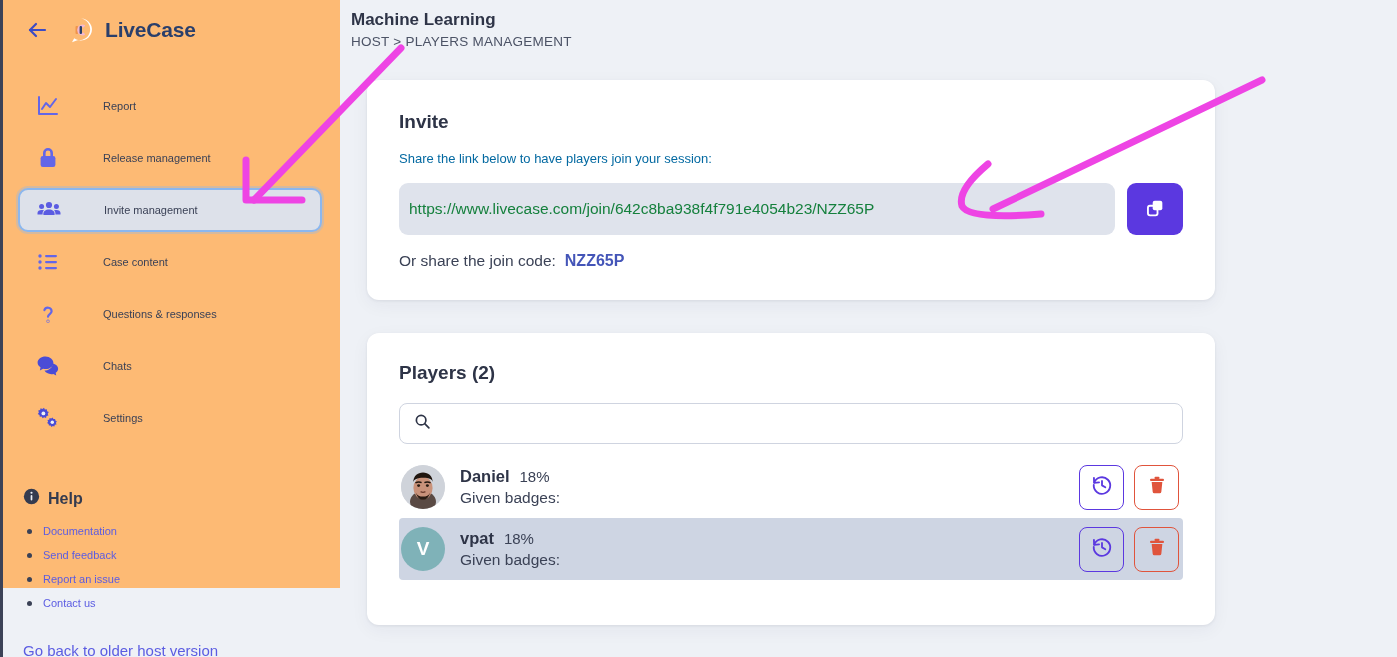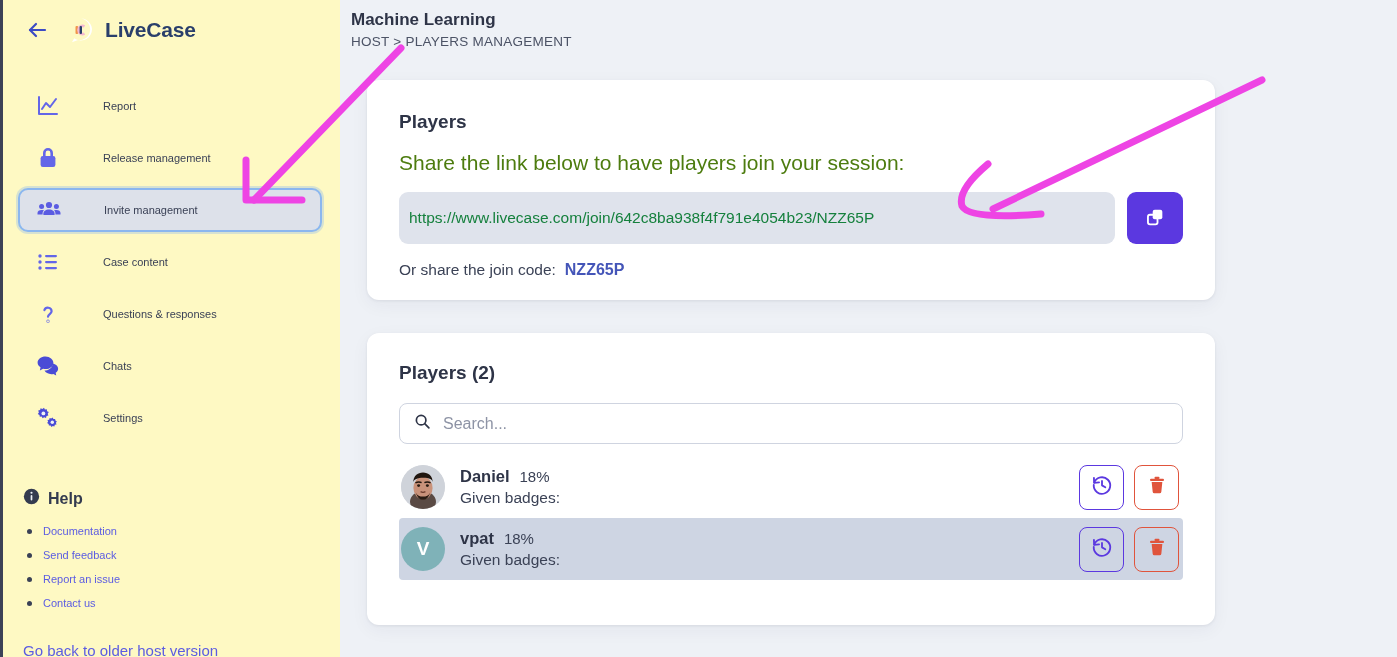--- a/index.html
+++ b/index.html
@@ -12,22 +12,22 @@
     color: #2e3447;
     position: relative;
   }
   .left-edge {
     position: absolute; left: 0; top: 0; width: 3px; height: 657px;
     background: #3c4257; z-index: 60;
   }
 
   
   .sidebar {
-    position: absolute; left: 3px; top: 0; width: 337px; height: 657px;
-    background: #fef9c3;
+    position: absolute; left: 3px; top: 0; width: 337px; height: 588px;
+    background: #fdba74;
   }
   .brand-row {
     display: flex; align-items: center; gap: 17px;
     padding: 16px 0 0 20px;
   }
   .back-arrow {
     width: 28px; height: 28px; display: flex; align-items: center; justify-content: center;
     cursor: pointer;
   }
   .brand {
@@ -96,21 +96,21 @@
   .card {
     position: absolute;
     background: #ffffff;
     border-radius: 12px;
     box-shadow: 0 1px 3px rgba(30,40,70,0.08), 0 5px 18px rgba(30,40,70,0.05);
   }
   #invite-card { left: 367px; top: 80px; width: 848px; height: 220px; }
   #players-card { left: 367px; top: 333px; width: 848px; height: 292px; }
 
   .card-title { font-size: 19px; font-weight: bold; color: #2e3447; }
-  .card-sub { font-size: 21px; color: #4d7c0f; }
+  .card-sub { font-size: 13px; color: #0369a1; }
 
   .invite-inner { padding: 31px 32px 0 32px; }
   .invite-sub { margin-top: 18px; }
   .link-row {
     margin-top: 17px;
     display: flex; align-items: stretch; gap: 12px;
   }
   .link-box {
     flex: 1; height: 52px;
     background: #dfe3ec;
@@ -323,21 +323,21 @@
   <div class="older-version">Go back to older host version</div>
 </div>
 
 <div class="page-header">
   <div class="page-title">Machine Learning</div>
   <div class="breadcrumb">HOST &gt; PLAYERS MANAGEMENT</div>
 </div>
 
 <div class="card" id="invite-card">
   <div class="invite-inner">
-    <div class="card-title">Players</div>
+    <div class="card-title">Invite</div>
     <div class="card-sub invite-sub">Share the link below to have players join your session:</div>
 
     <div class="link-row">
       <div class="link-box">https://www.livecase.com/join/642c8ba938f4f791e4054b23/NZZ65P</div>
       <button class="copy-btn">
         <span>
           <svg width="22" height="22" viewBox="0 0 24 24" fill="none" stroke="#ffffff" stroke-width="2" stroke-linecap="round" stroke-linejoin="round">
             <rect x="9.5" y="4" width="10.5" height="10.5" rx="2.2" fill="#ffffff" stroke="none"></rect>
             <path d="M14.5 9.5 h-8 a2.2 2.2 0 0 0-2.2 2.2 v6.1 a2.2 2.2 0 0 0 2.2 2.2 h6.1 a2.2 2.2 0 0 0 2.2-2.2 z"></path>
           </svg>
@@ -356,21 +356,20 @@
   <div class="players-inner">
     <div class="card-title">Players (2)</div>
 
     <div class="search-wrap">
       <span>
         <svg width="17" height="17" viewBox="0 0 20 20" fill="none" stroke="#2e3447" stroke-width="2" stroke-linecap="round">
           <circle cx="8.4" cy="8.4" r="5.6"></circle>
           <line x1="12.6" y1="12.6" x2="17.5" y2="17.5"></line>
         </svg>
       </span>
-      <input type="text" placeholder="Search..." style="">
     </div>
 
     <div class="player-list">
 
       <div class="player-row">
         <div class="avatar" style="background:#d4d7dd;">
           <svg width="44" height="44" viewBox="0 0 44 44">
             <circle cx="22" cy="22" r="22" fill="#cfd3da"></circle>
             <ellipse cx="22" cy="37" rx="13" ry="11" fill="#5a4a44"></ellipse>
             <ellipse cx="22" cy="23" rx="9.6" ry="11.4" fill="#c9927a"></ellipse>

